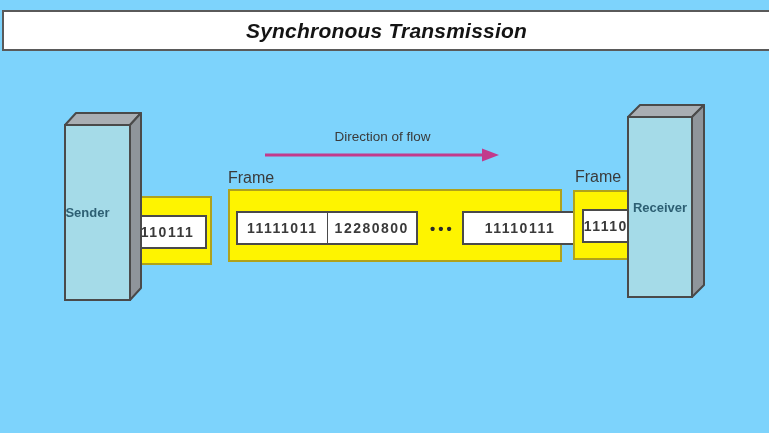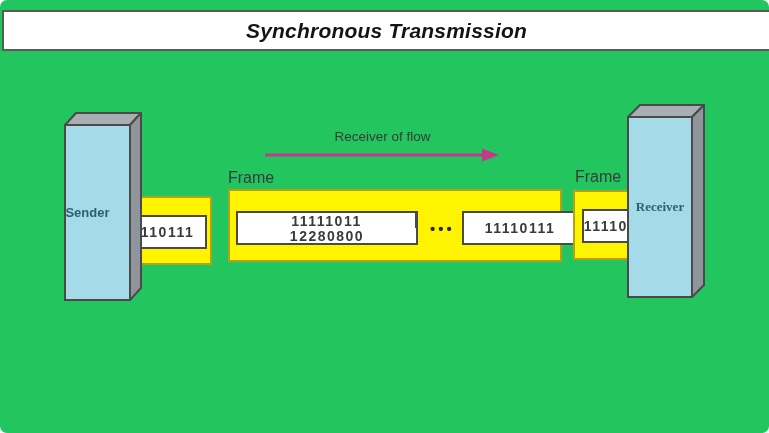--- a/index.html
+++ b/index.html
@@ -1,24 +1,23 @@
 <!DOCTYPE html>
 <html><head>
 <meta charset="utf-8">
 <style>
   * { margin: 0; padding: 0; box-sizing: border-box; }
   html, body { background: #ffffff; }
   .canvas {
     position: relative;
     width: 769px;
     height: 433px;
-    background: #22c55e;
+    background: #7dd3fc;
     overflow: hidden;
     font-family: "Liberation Sans", sans-serif;
-    border-radius: 7px;
   }
 
   
   .title-box {
     position: absolute;
     left: 2px; top: 10px;
     width: 771px; height: 41px;
     background: #ffffff;
     border: 2px solid #5a5a5a;
     display: flex; align-items: center; justify-content: center;
@@ -79,21 +78,20 @@
   }
   .sender-cell   { left: 6px;   top: 17px; width: 79px;  height: 34px; }
   .receiver-cell { left: 7px;   top: 17px; width: 57px;  height: 34px; }
 
   .wgroup {
     position: absolute;
     left: 6px; top: 20px; width: 182px; height: 34px;
     background: #ffffff;
     border: 2px solid #4a4a4a;
     display: flex;
-    flex-direction: column;
   }
   .wgroup .gcell {
     flex: 1;
     display: flex; align-items: center; justify-content: center;
     overflow: hidden;
   }
   .wgroup .gcell.first { border-right: 1.5px solid #4a4a4a; }
 
   .dots {
     position: absolute;
@@ -110,32 +108,32 @@
   .node-svg.sender   { left: 60px;  top: 106px; }
   .node-svg.receiver { left: 623px; top: 98px; }
   .node-label {
     position: absolute;
     display: flex; align-items: center; justify-content: center;
     font-size: 13px; font-weight: bold;
     color: #2D5F73;
     z-index: 3;
   }
   .node-label.sender   { left: 55px;  top: 125px; width: 65px; height: 175px; }
-  .node-label.receiver { left: 628px; top: 117px; width: 64px; height: 180px; font-family: Liberation Serif, serif; }
+  .node-label.receiver { left: 628px; top: 117px; width: 64px; height: 180px; }
 </style>
 </head>
 <body>
 
 <div class="canvas">
 
   <div class="title-box">
     <span class="title-text">Synchronous Transmission</span>
   </div>
 
-  <div class="flow-label">Receiver of flow</div>
+  <div class="flow-label">Direction of flow</div>
   <svg class="arrow-svg" width="240" height="18" viewBox="0 0 240 18">
     <line x1="3" y1="9" x2="221" y2="9" stroke="#C23A8C" stroke-width="3"></line>
     <polygon points="220,2.5 237,9 220,15.5" fill="#C23A8C"></polygon>
   </svg>
 
   <div class="ybox sender-y">
     <div class="wcell sender-cell">
       <span class="bits">110111</span>
     </div>
   </div>

